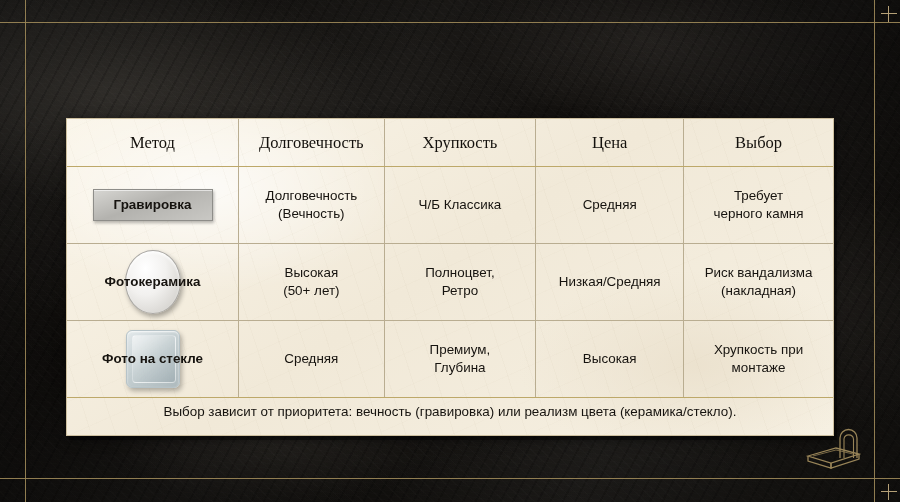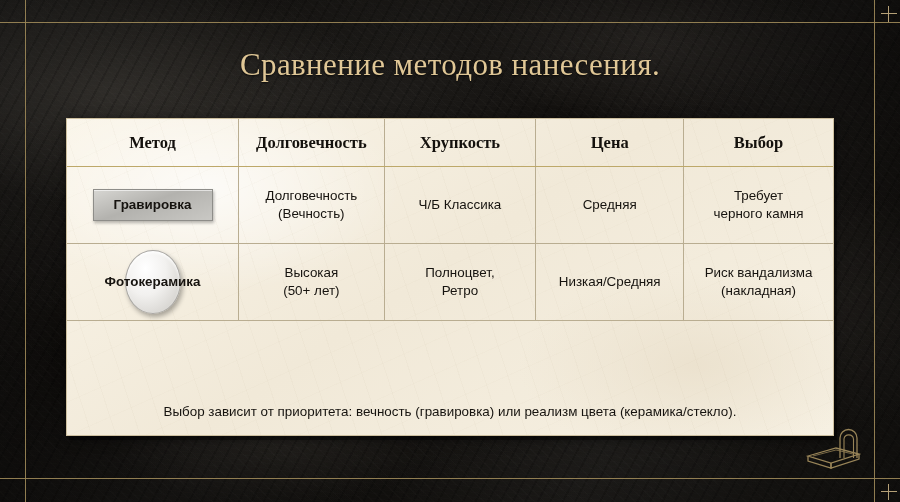--- a/index.html
+++ b/index.html
@@ -127,21 +127,21 @@
     table-layout: fixed;
   }
   table.cmp col.c0 { width: 22.4%; }
   table.cmp col.c1 { width: 19.0%; }
   table.cmp col.c2 { width: 19.8%; }
   table.cmp col.c3 { width: 19.3%; }
   table.cmp col.c4 { width: 19.5%; }
 
   table.cmp th {
     font-family: "Liberation Serif", "DejaVu Serif", serif;
-    font-weight: bold;
+    font-weight: normal;
     font-size: 16.5px;
     color: #14110d;
     height: 47px;
     vertical-align: middle;
     text-align: center;
     border-right: 1px solid #b9ad91;
     border-bottom: 1px solid #bda869;
     padding: 0 4px;
   }
   table.cmp th:last-child { border-right: none; }
@@ -277,21 +277,20 @@
 
   <div class="corner-plus" style="left:881px; top:6px;">
     <i class="hbar"></i>
       <i class="vbar"></i>
   </div>
   <div class="corner-plus" style="left:881px; top:484px;">
     <i class="hbar"></i>
       <i class="vbar"></i>
   </div>
 
-  <div class="title">Сравнение методов нанесения.</div>
 
   <div class="panel">
 
     <table class="cmp">
       <colgroup>
         <col class="c0">
           <col class="c1">
           <col class="c2">
           <col class="c3">
           <col class="c4">
@@ -339,20 +338,38 @@
             <span>Полноцвет,</span><br>
             <span>Ретро</span>
           </td>
           <td>Низкая/Средняя</td>
           <td>
             <span>Риск вандализма</span><br>
             <span>(накладная)</span>
           </td>
         </tr>
 
+        <tr class="last-row">
+          <td class="method">
+            <span class="chip-glass"></span>
+            <span class="method-inner">Фото на стекле</span>
+          </td>
+          <td>
+            <span>Средняя</span>
+          </td>
+          <td>
+            <span>Премиум,</span><br>
+            <span>Глубина</span>
+          </td>
+          <td>Высокая</td>
+          <td>
+            <span>Хрупкость при</span><br>
+            <span>монтаже</span>
+          </td>
+        </tr>
 
       </tbody>
     </table>
 
     <div class="panel-note">Выбор зависит от приоритета: вечность (гравировка) или реализм цвета (керамика/стекло).</div>
   </div>
 
   <svg class="tomb-icon" viewBox="0 0 62 56" fill="none">
 
     <path d="M38 40 L38 20 A8.5 8.5 0 0 1 55 20 L55 40" stroke="#a08b5c" stroke-width="1.3" fill="none"></path>

